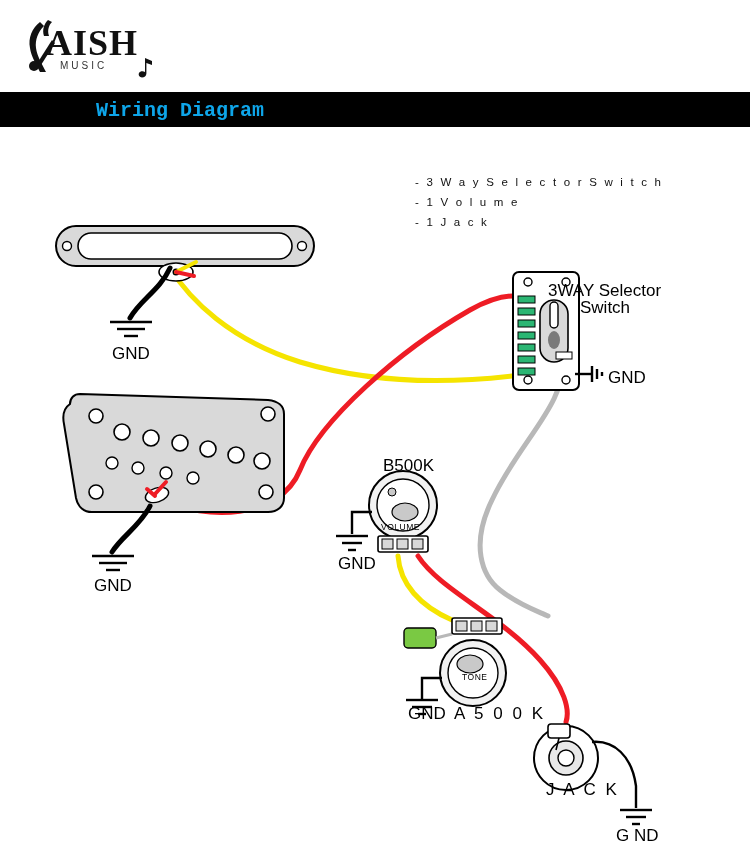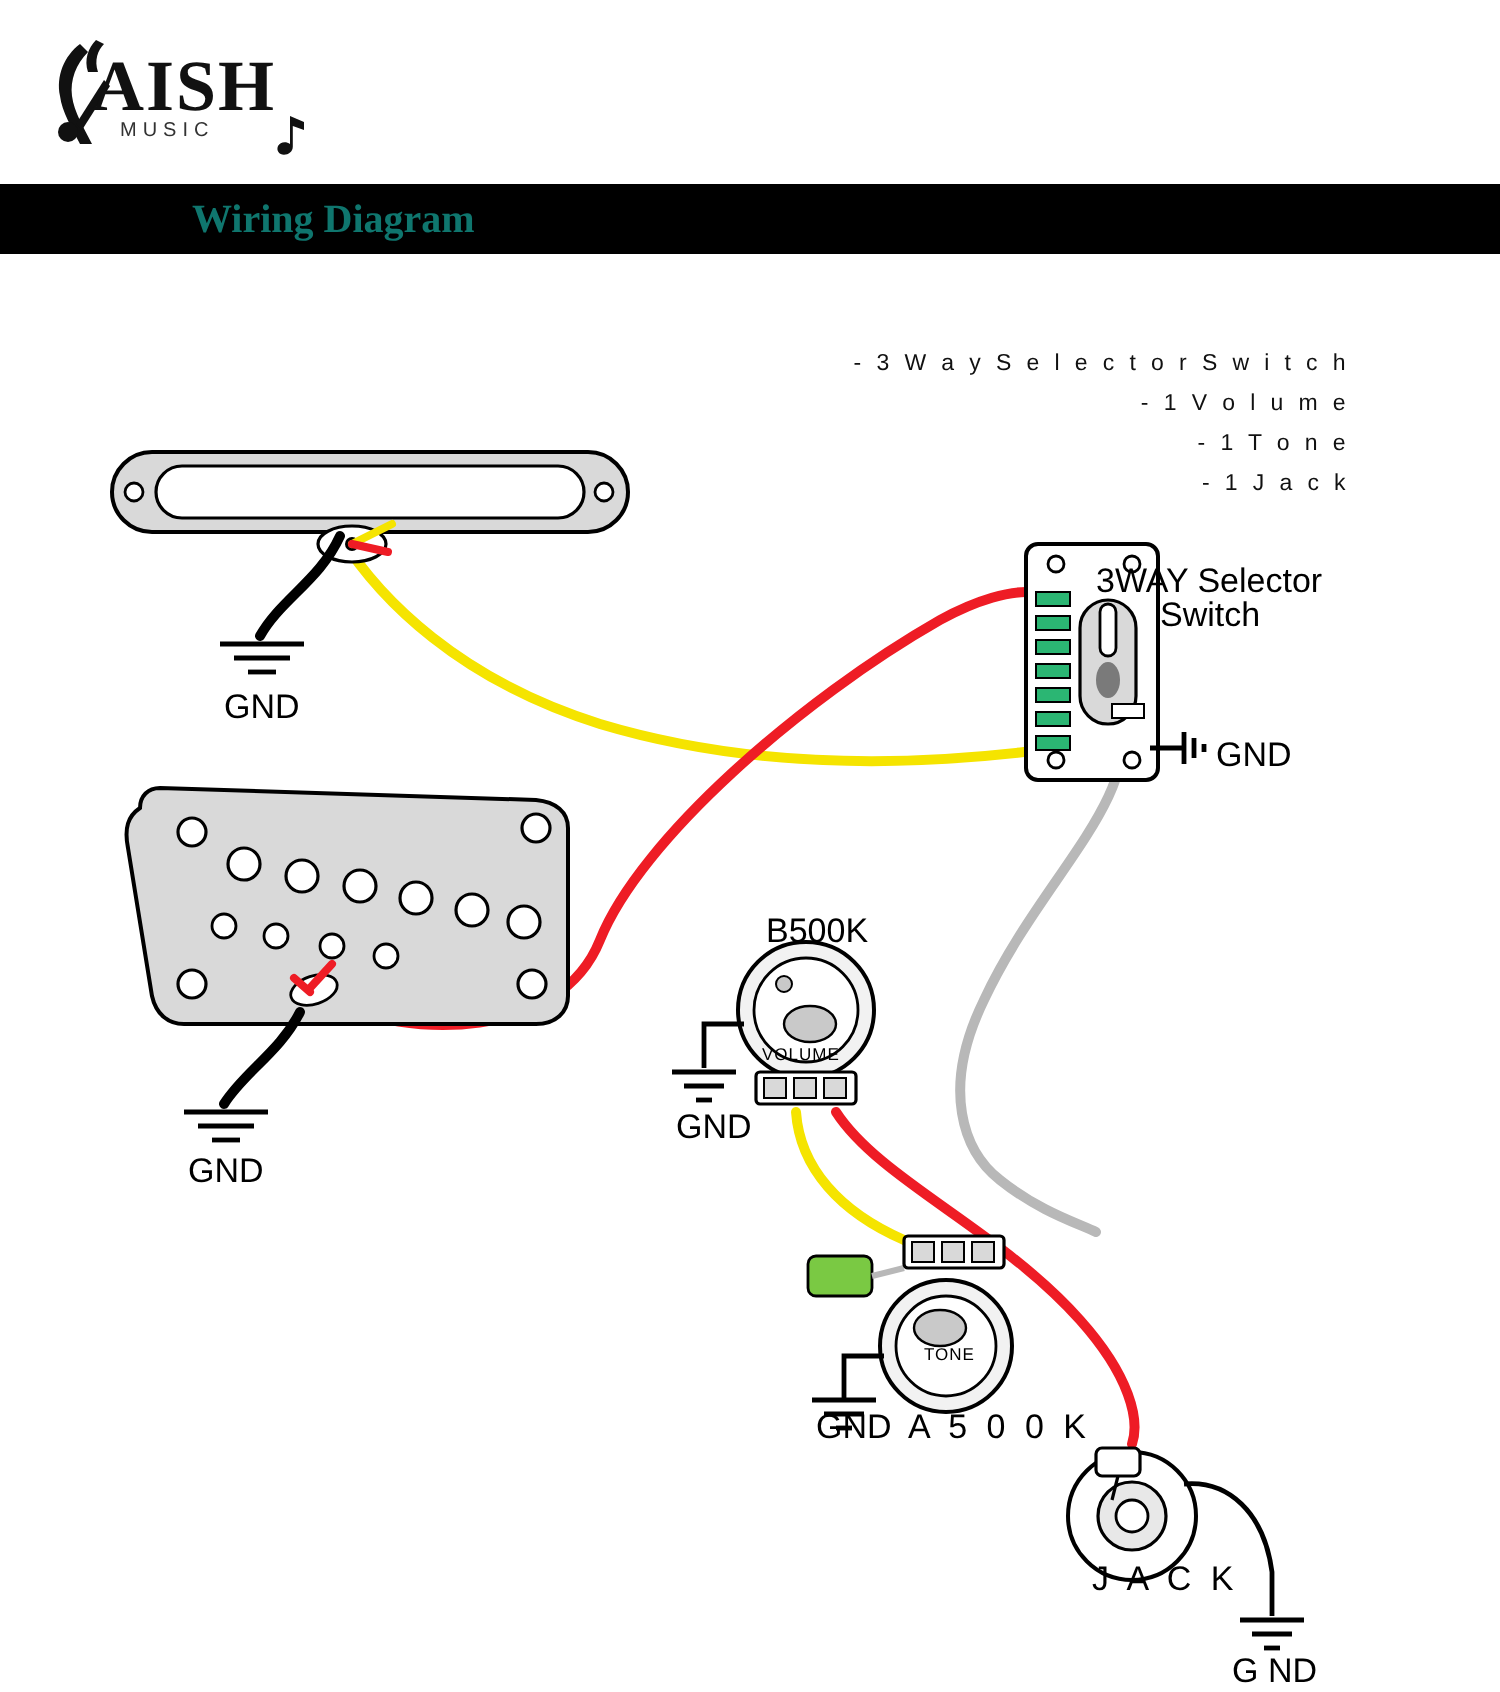--- a/index.html
+++ b/index.html
@@ -12,21 +12,20 @@
     height: 846px;
     position: relative;
     font-family: "Liberation Sans", sans-serif;
     overflow: hidden;
   }
   #stage {
     position: absolute;
     left: 0; top: 0;
     width: 750px;
     height: 846px;
-    text-align: right;
   }
   .logo {
     position: absolute;
     left: 18px;
     top: 14px;
     width: 180px;
     height: 68px;
   }
   .logo-text {
     position: absolute;
@@ -52,24 +51,24 @@
     left: 0;
     top: 92px;
     width: 750px;
     height: 35px;
     background: #000000;
   }
   .title-bar .title-text {
     position: absolute;
     left: 96px;
     top: 7px;
-    color: #0f766e;
+    color: #0ea5e9;
     font-size: 20px;
     font-weight: bold;
-    font-family: Liberation Serif, serif;
+    font-family: Liberation Mono, monospace;
   }
   .spec-list {
     position: absolute;
     left: 415px;
     top: 172px;
     width: 260px;
   }
   .spec-item {
     font-size: 11.5px;
     letter-spacing: 2.2px;
@@ -108,21 +107,20 @@
     </svg>
   </div>
 
   <div class="title-bar">
     <div class="title-text">Wiring Diagram</div>
   </div>
 
   <div class="spec-list">
     <div class="spec-item">- 3 W a y  S e l e c t o r  S w i t c h</div>
     <div class="spec-item">- 1 V o l u m e</div>
-    <div class="spec-item">- 1 T o n e</div>
     <div class="spec-item">- 1 J a c k</div>
   </div>
 
   <svg width="750" height="846" viewBox="0 0 750 846" style="position:absolute;left:0;top:0;">
 
     <path d="M170 268 C190 300, 230 340, 300 362 C380 386, 460 382, 512 376" fill="none" stroke="#f5e400" stroke-width="5" stroke-linecap="round"></path>
 
     <path d="M163 500 C205 520, 280 520, 300 470 C320 420, 400 350, 470 310 C490 299, 505 296, 513 296" fill="none" stroke="#ee1c25" stroke-width="5" stroke-linecap="round"></path>
 
     <path d="M560 360 C570 400, 520 440, 492 500 C470 545, 482 576, 500 590 C520 606, 540 612, 548 616" fill="none" stroke="#b8b8b8" stroke-width="5" stroke-linecap="round"></path>

